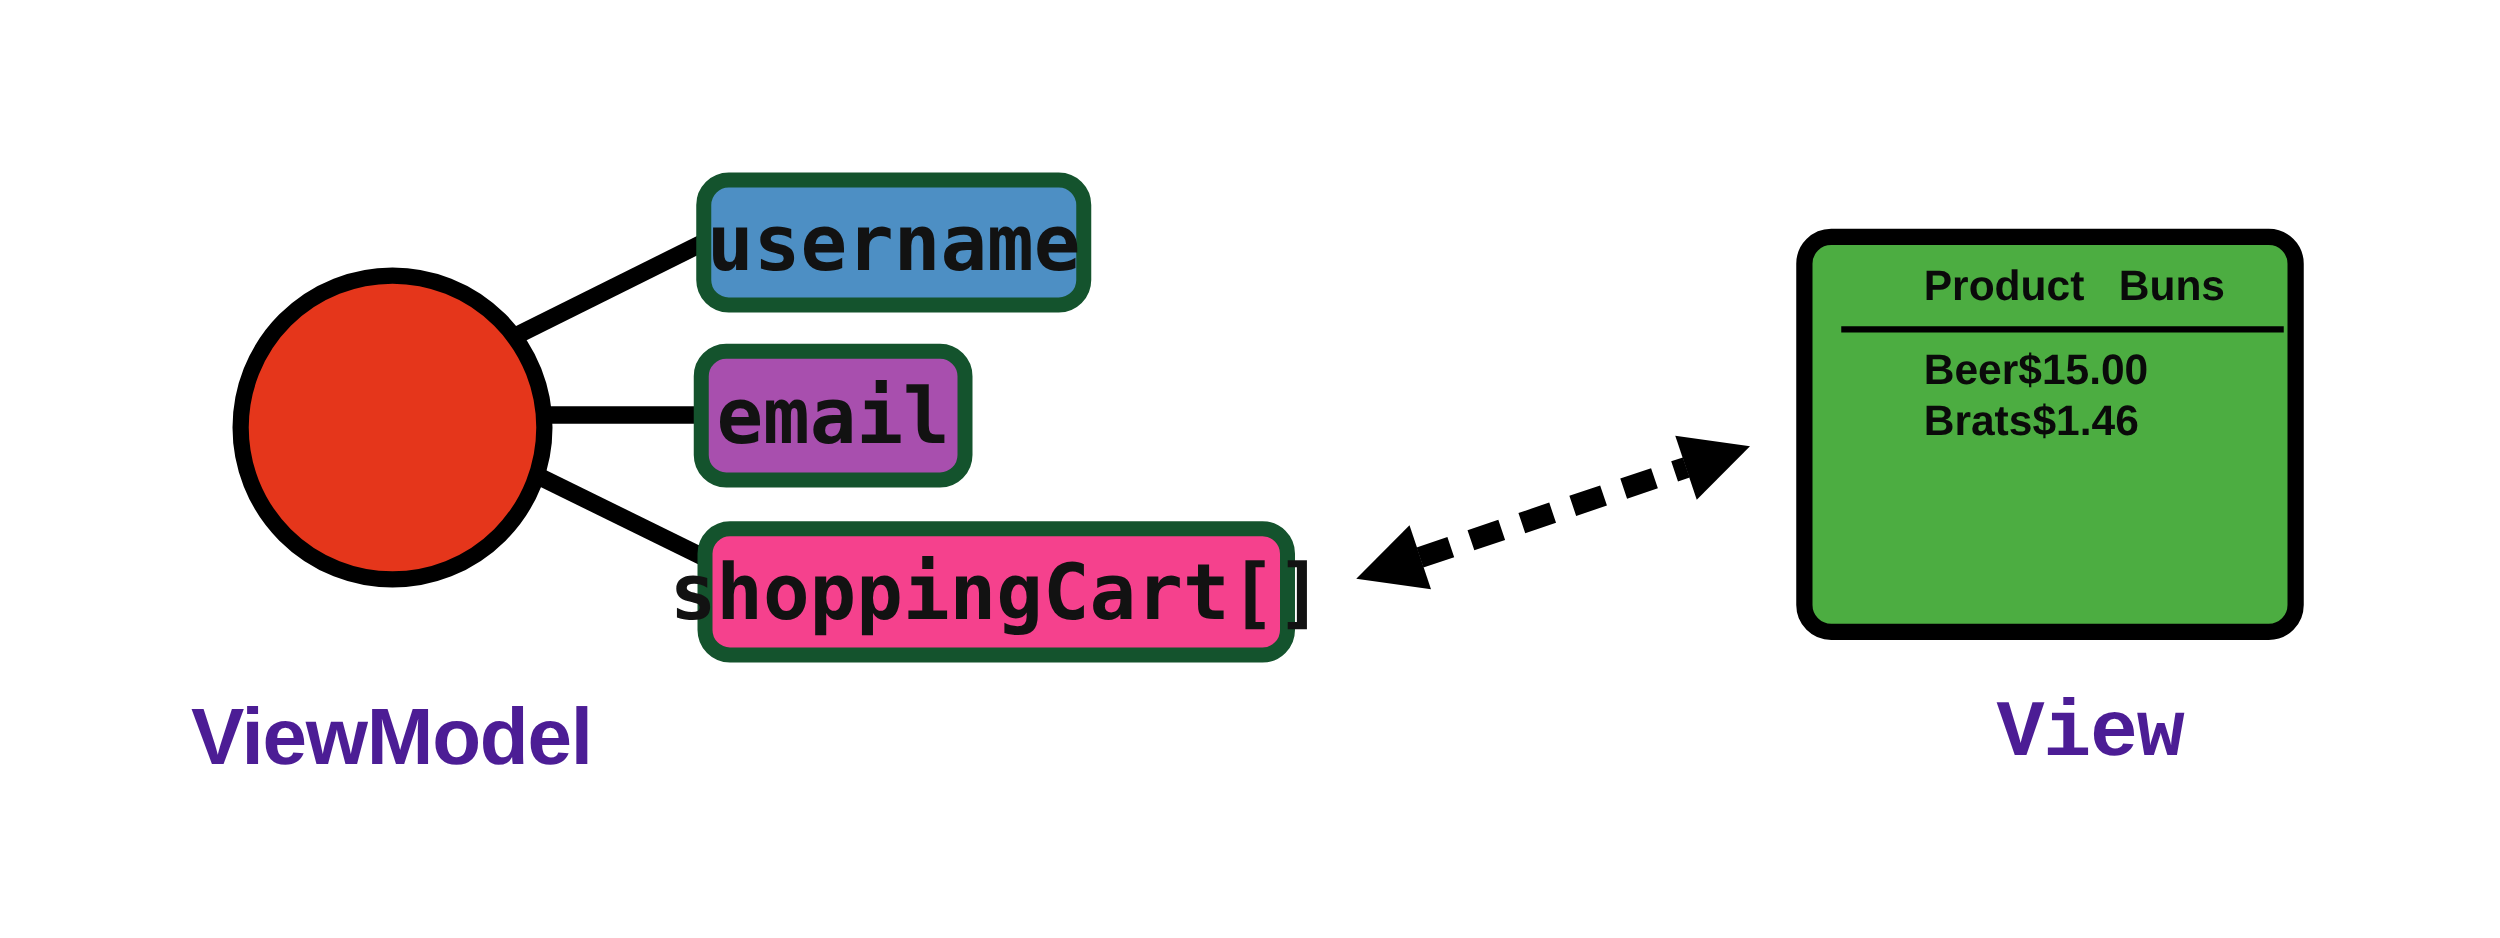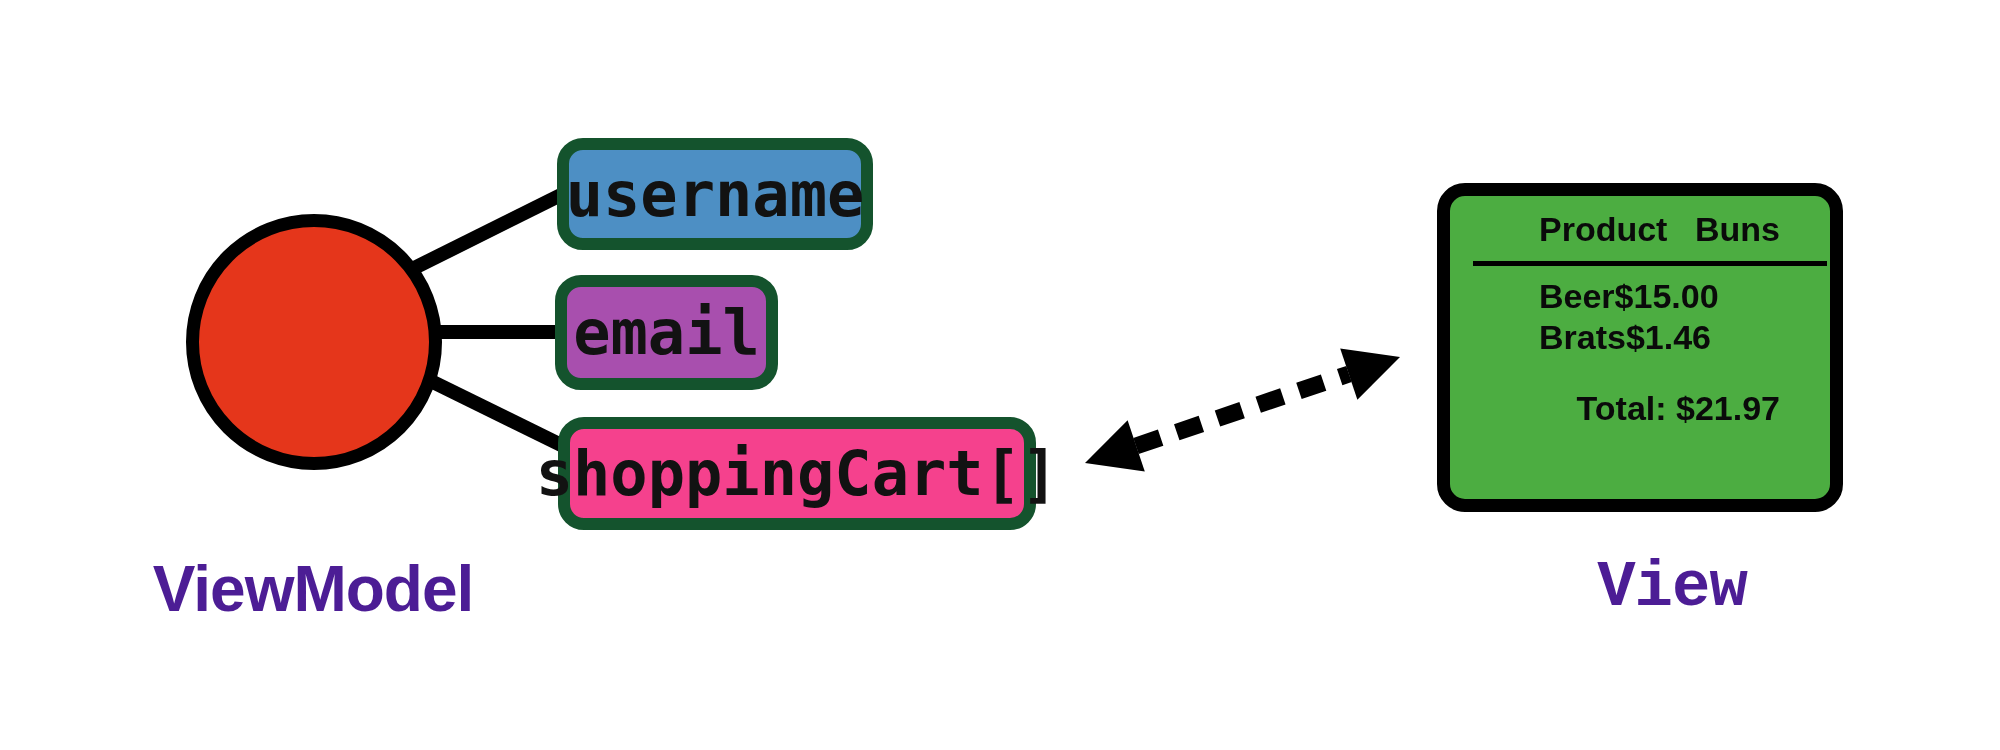--- a/index.html
+++ b/index.html
@@ -116,21 +116,20 @@
       <div class="vt-rows">
         <div class="vt-row">
           <span>Beer</span>
           <span>$15.00</span>
         </div>
         <div class="vt-row">
           <span>Brats</span>
           <span>$1.46</span>
         </div>
       </div>
-      <div class="vt-total">Total: $21.97</div>
     </div>
     <div class="vt-divider"></div>
   </div>
 
   <div class="caption caption-viewmodel">ViewModel</div>
   <div class="caption caption-view">View</div>
 
 </div>
 
 </body></html>

